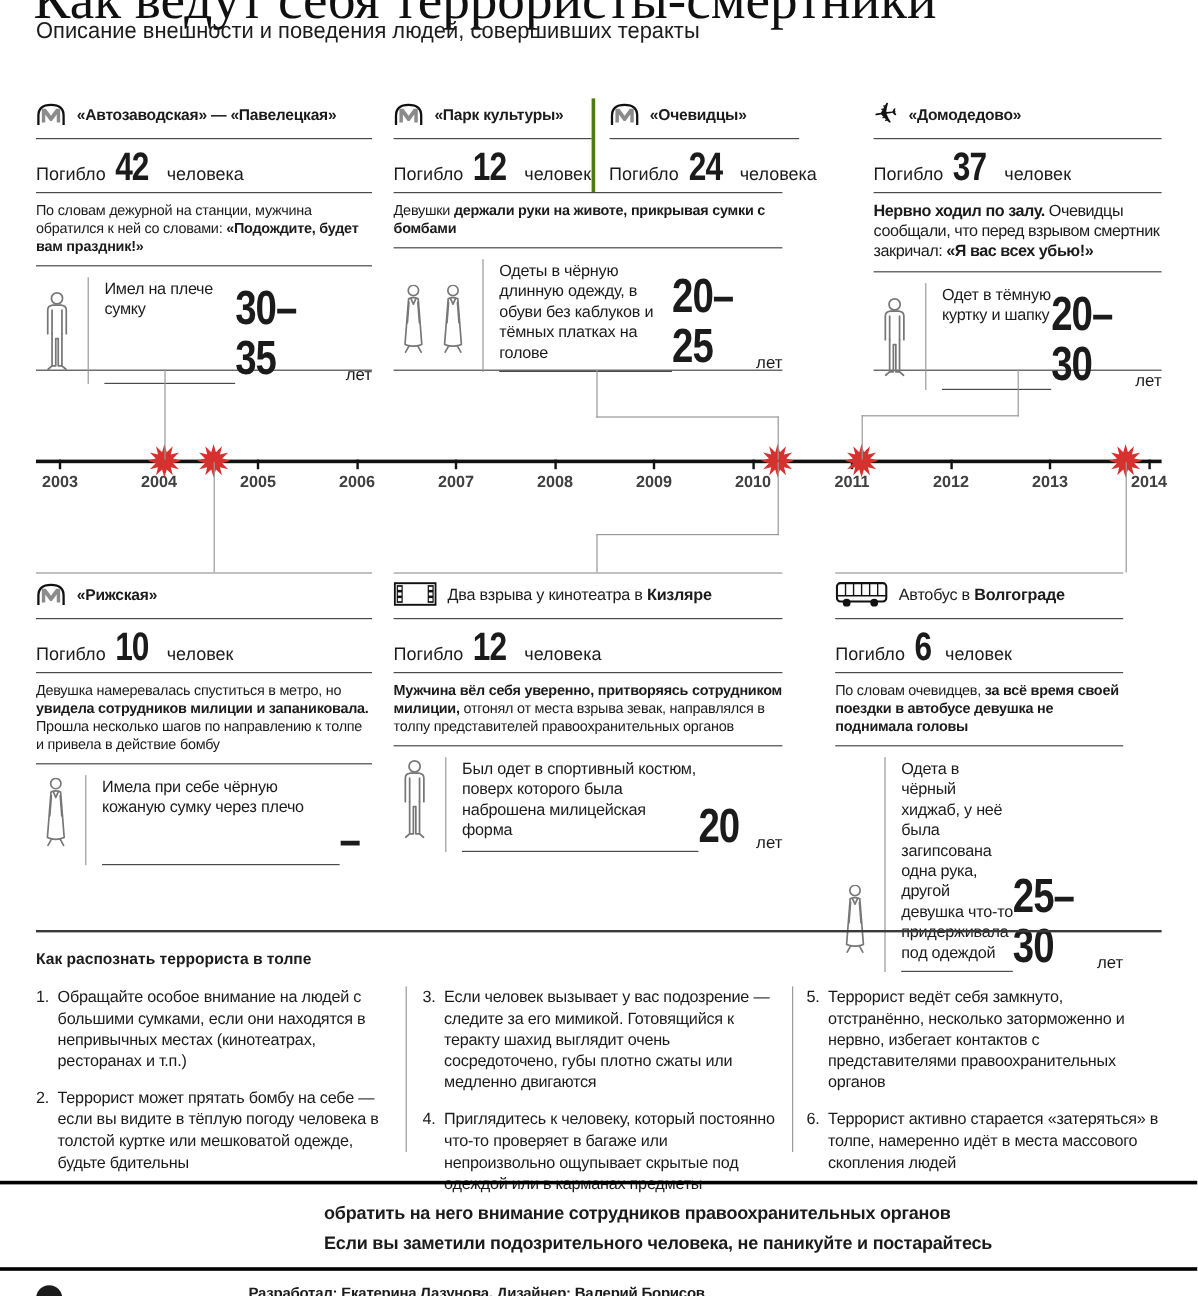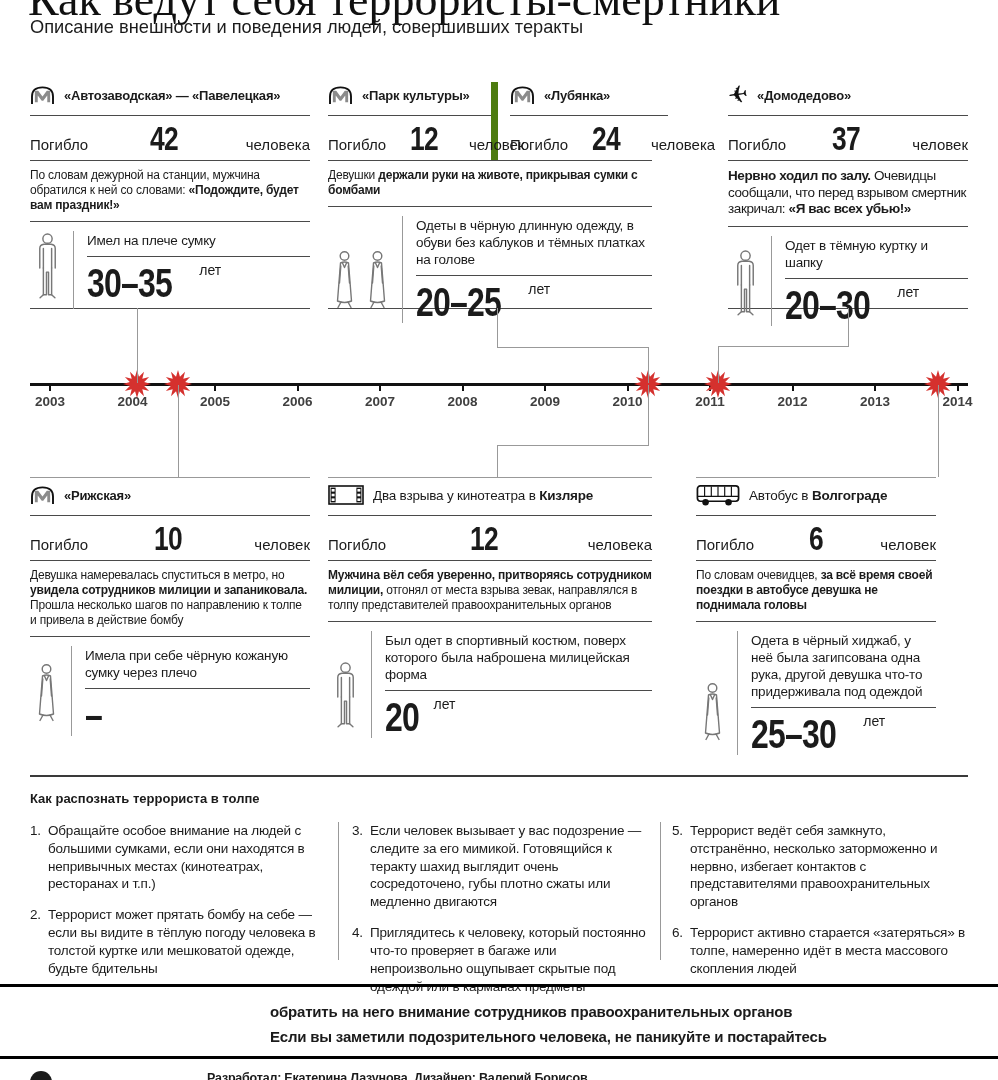--- a/index.html
+++ b/index.html
@@ -24,40 +24,40 @@
   #col-kizlyar{left:328px;width:324px;}
   #col-volgograd{left:696px;width:240px;}
 
   .evt-header{display:flex;align-items:center;gap:9px;padding-bottom:7px;border-bottom:1px solid #4a4a4a;min-height:26px;}
   .evt-name{font-size:13px;font-weight:700;letter-spacing:-0.2px;}
   .evt-name-mixed{font-size:13.5px;font-weight:400;letter-spacing:-0.2px;}
   .icon{flex:none;display:inline-flex;align-items:center;}
   .icon-plane{font-family:"DejaVu Sans", sans-serif;font-size:24px;line-height:1;
               transform:scaleX(-1) rotate(8deg);display:inline-block;color:#111;}
 
-  .casualties{display:flex;align-items:baseline;gap:24px;padding:6px 0 5px;justify-content:space-between;}
+  .casualties{display:flex;align-items:baseline;gap:8px;padding:6px 0 5px;}
   .casualties.ruled{border-bottom:1px solid #4a4a4a;}
   .died-label,.died-unit{font-size:15px;}
   .died-count{font-size:33px;font-weight:800;line-height:1;display:inline-block;
               transform:scaleX(.8);transform-origin:left bottom;letter-spacing:-1px;}
 
   .evt-desc{padding:7px 0 8px;border-bottom:1px solid #4a4a4a;font-size:12px;line-height:1.24;letter-spacing:-0.2px;}
   #col-domodedovo .evt-desc{font-size:13.5px;letter-spacing:-0.4px;}
   .b{font-weight:700;}
 
   .dual{display:flex;}
-  .dual-cell{width:170px;box-sizing:border-box;padding-right:0;border-right:7px solid #4d7c0f;}
+  .dual-cell{width:170px;box-sizing:border-box;padding-right:0;border-right:3px solid #4d7c0f;}
   .dual-cell.last{flex:1;border-right:none;padding-right:0;padding-left:12px;}
 
   .person-row{display:flex;padding-top:9px;flex:1;}
   .bottom-col .person-row{flex:none;}
   .person-icons{display:flex;align-items:flex-end;gap:8px;padding:2px 12px 4px 4px;border-right:1px solid #999;margin-right:13px;}
-  .person-info{flex:1;display:flex;flex-direction:column;}
+  .person-info{flex:1;display:flex;flex-direction:row;}
   .person-desc{font-size:13.5px;line-height:1.26;padding:1px 0 7px;border-bottom:1px solid #4a4a4a;letter-spacing:-0.2px;}
-  .age-row{display:flex;align-items:flex-start;gap:6px;padding-top:5px;}
+  .age-row{display:flex;align-items:flex-end;gap:6px;padding-top:5px;}
   .age{font-size:40px;font-weight:800;line-height:1.05;display:inline-block;
        transform:scaleX(.8);transform-origin:left bottom;letter-spacing:-1px;}
   .age-unit{font-size:14px;}
 
   
   .timeline{position:absolute;left:30px;top:371px;width:938px;height:52px;}
   .tl-line{position:absolute;left:0;right:0;top:12px;height:2.5px;background:#111;}
   .tl-tick{position:absolute;top:12px;width:2px;height:8px;background:#111;transform:translateX(-50%);}
   .tl-year{position:absolute;top:23px;transform:translateX(-50%);font-size:13.5px;font-weight:600;color:#404040;}
   .tl-burst{position:absolute;top:-1px;width:28px;height:28px;}
@@ -190,21 +190,21 @@
           <span class="died-unit">человек</span>
         </div>
       </div>
       <div class="dual-cell last">
         <div class="evt-header">
           <span class="icon">
               <svg width="25" height="21" viewBox="0 0 26 22">
                 <use href="#sym-metro"></use>
               </svg>
             </span>
-          <span class="evt-name">«Лубянка»</span>
+          <span class="evt-name">«Очевидцы»</span>
         </div>
         <div class="casualties">
           <span class="died-label">Погибло</span>
           <span class="died-count">24</span>
           <span class="died-unit">человека</span>
         </div>
       </div>
     </div>
     <div class="evt-desc" style="border-top:1px solid #4a4a4a;"><span>Девушки </span><span class="b">держали руки на животе, прикрывая сумки с бомбами</span></div>
     <div class="person-row">

